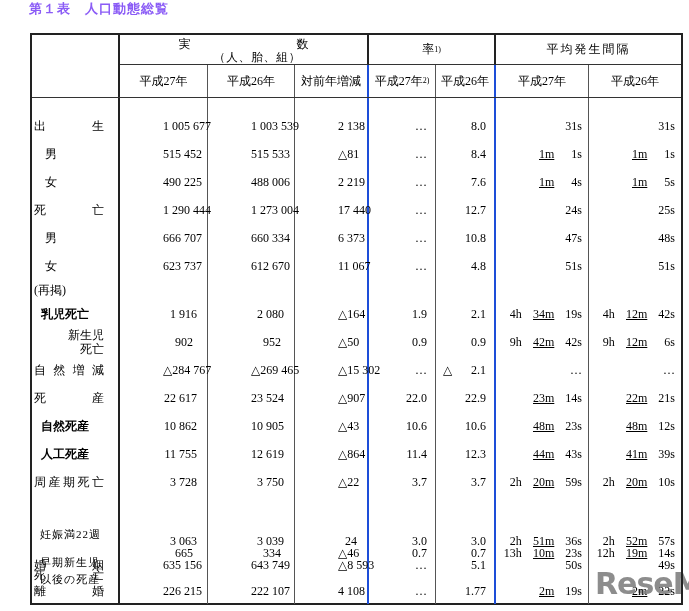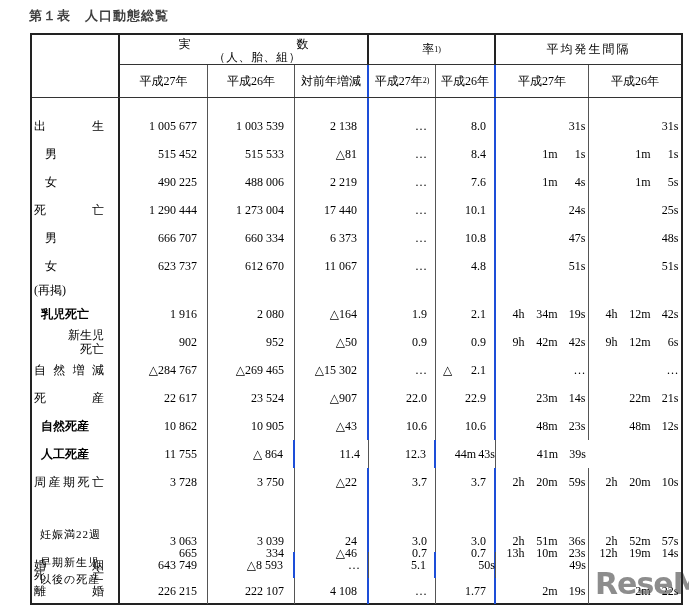--- a/index.html
+++ b/index.html
@@ -3,23 +3,23 @@
 <meta charset="utf-8">
 <style>
   html,body{margin:0;padding:0;background:#ffffff;}
   body{
     width:689px;height:611px;position:relative;overflow:hidden;
     font-family:"Liberation Serif","DejaVu Serif",serif;
     color:#111;
     -webkit-font-smoothing:antialiased;
   }
   .page-title{
-    position:absolute;left:29px;top:7px;
+    position:absolute;left:29px;top:0;
     font-family:"Liberation Sans","DejaVu Sans",sans-serif;
-    font-weight:bold;font-size:13px;letter-spacing:1px;color:#404040;
+    font-weight:bold;font-size:13px;letter-spacing:1px;color:#8b5cf6;
   }
   .vtable{
     position:absolute;left:30px;top:33px;width:653px;height:572px;
     box-sizing:border-box;border:2px solid #222;background:#fff;
   }
   
   .grid-cols{
     display:grid;
     grid-template-columns:88px 88px 87px 74px 67px 60px 93px 92px;
   }
@@ -50,29 +50,29 @@
   .td.label{border-right:2px solid #222;flex-direction:column;justify-content:center;align-items:stretch;padding:0 14px 0 2px;}
   .lbl-line{display:block;line-height:14px;}
   .ljust{display:flex;justify-content:space-between;}
   .lind-m{padding-left:11px;}
   .lind-1{padding-left:7px;font-weight:bold;}
   .lind-2{padding-left:23px;text-align:right;}
   .l-ls{padding-left:6px;letter-spacing:1px;font-size:11px;line-height:13px;margin-top:32px;}
   .l-2l-just{font-size:11px;line-height:13px;}
   .r-2l .lbl-line{font-size:11px;line-height:13px;}
   
-  .td.num{justify-content:flex-end;padding:0 10px 0 7px;margin-left:36px;}
+  .td.num{justify-content:flex-start;padding:0 10px 0 7px;margin-left:36px;}
   .td.rate{justify-content:space-between;padding:0 8px 0 7px;}
   .tri{width:12px;}
   .val{text-align:right;white-space:pre;}
   
-  .td.intv{justify-content:center;}
+  .td.intv{justify-content:flex-start;padding-right:6px;}
   .iv{display:inline-block;text-align:right;}
   .iv-h{width:26px;}
-  .iv-m{width:33px;}
+  .iv-m{width:33px;text-decoration:underline;}
   .iv-s{width:28px;}
   
   .watermark{
     position:absolute;left:595px;top:566px;z-index:5;
     font-family:"DejaVu Sans","Liberation Sans",sans-serif;
     font-weight:bold;font-size:30px;letter-spacing:-1px;
     color:#8d8d8d;mix-blend-mode:darken;white-space:nowrap;
   }
 </style>
 </head>
@@ -267,21 +267,21 @@
         <div class="td num b-thick">
           <span class="tri"></span>
           <span class="val">17 440</span>
         </div>
         <div class="td rate b-thin">
           <span class="tri"></span>
           <span class="val">…</span>
         </div>
         <div class="td rate b-thick">
           <span class="tri"></span>
-          <span class="val">10.1</span>
+          <span class="val">12.7</span>
         </div>
         <div class="td intv b-thin">
           <span class="iv iv-h"></span>
           <span class="iv iv-m"></span>
           <span class="iv iv-s">24s</span>
         </div>
         <div class="td intv ">
           <span class="iv iv-h"></span>
           <span class="iv iv-m"></span>
           <span class="iv iv-s">25s</span>
@@ -575,20 +575,24 @@
           <span class="iv iv-s">12s</span>
         </div>
       </div>
       <div class="tr grid-cols r-n">
         <div class="td label">
           <span class="lbl-line lind-1">人工死産</span>
         </div>
         <div class="td num b-thin">
           <span class="tri"></span>
           <span class="val">11 755</span>
+        </div>
+        <div class="td num b-thin">
+          <span class="tri"></span>
+          <span class="val">12 619</span>
         </div>
         <div class="td num b-thick">
           <span class="tri">△</span>
           <span class="val">864</span>
         </div>
         <div class="td rate b-thin">
           <span class="tri"></span>
           <span class="val">11.4</span>
         </div>
         <div class="td rate b-thick">
@@ -721,20 +725,24 @@
           <span class="iv iv-m">19m</span>
           <span class="iv iv-s">14s</span>
         </div>
       </div>
       <div class="tr grid-cols r-m1">
         <div class="td label">
           <span class="lbl-line ljust js-justify">
             <span>婚</span>
             <span>姻</span>
           </span>
+        </div>
+        <div class="td num b-thin">
+          <span class="tri"></span>
+          <span class="val">635 156</span>
         </div>
         <div class="td num b-thin">
           <span class="tri"></span>
           <span class="val">643 749</span>
         </div>
         <div class="td num b-thick">
           <span class="tri">△</span>
           <span class="val">8 593</span>
         </div>
         <div class="td rate b-thin">

